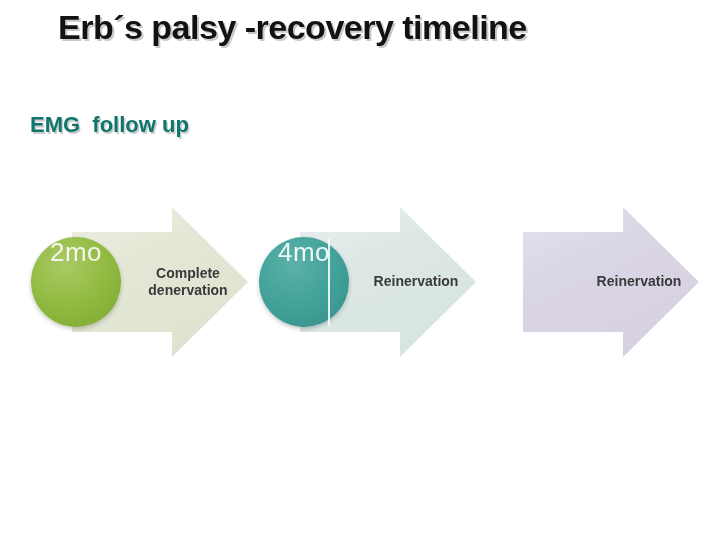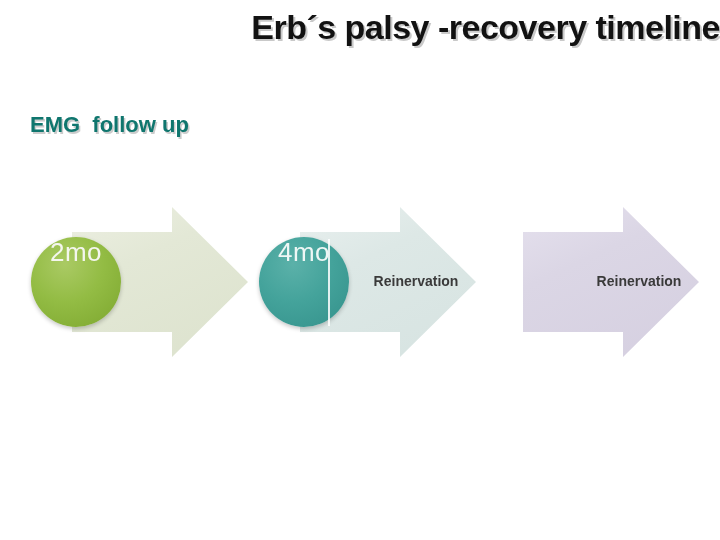--- a/index.html
+++ b/index.html
@@ -7,21 +7,21 @@
   body { font-family: "Liberation Sans", sans-serif; position: relative; }
 
   .slide {
     position: absolute; left: 0; top: 0; width: 720px; height: 540px;
     background: #ffffff;
   }
 
   .title {
     position: absolute; top: 8px; left: 0; width: 100%;
     padding-left: 58px;
-    text-align: right;
+    text-align: left;
     font-size: 34px; font-weight: 700; color: #121212;
     letter-spacing: -0.5px;
     text-shadow: 2px 2px 0 #c9c9c9;
     white-space: nowrap;
   }
 
   .subtitle {
     position: absolute; top: 112px; left: 30px;
     font-size: 22px; font-weight: 700; color: #0f766e;
     text-shadow: 1.5px 1.5px 0 #cccccc;
@@ -79,20 +79,21 @@
 <body>
 
 <div class="slide">
 
   <div class="title">Erb´s palsy -recovery timeline</div>
 
   <div class="subtitle">EMG  follow up</div>
 
   <div class="step step-1">
     <div class="arrow"></div>
+    <div class="arrow-label">Complete denervation</div>
     <div class="circle">
       <span class="circle-label">2mo</span>
     </div>
 
   </div>
 
   <div class="step step-2">
     <div class="arrow"></div>
     <div class="arrow-label">Reinervation</div>
     <div class="circle">

